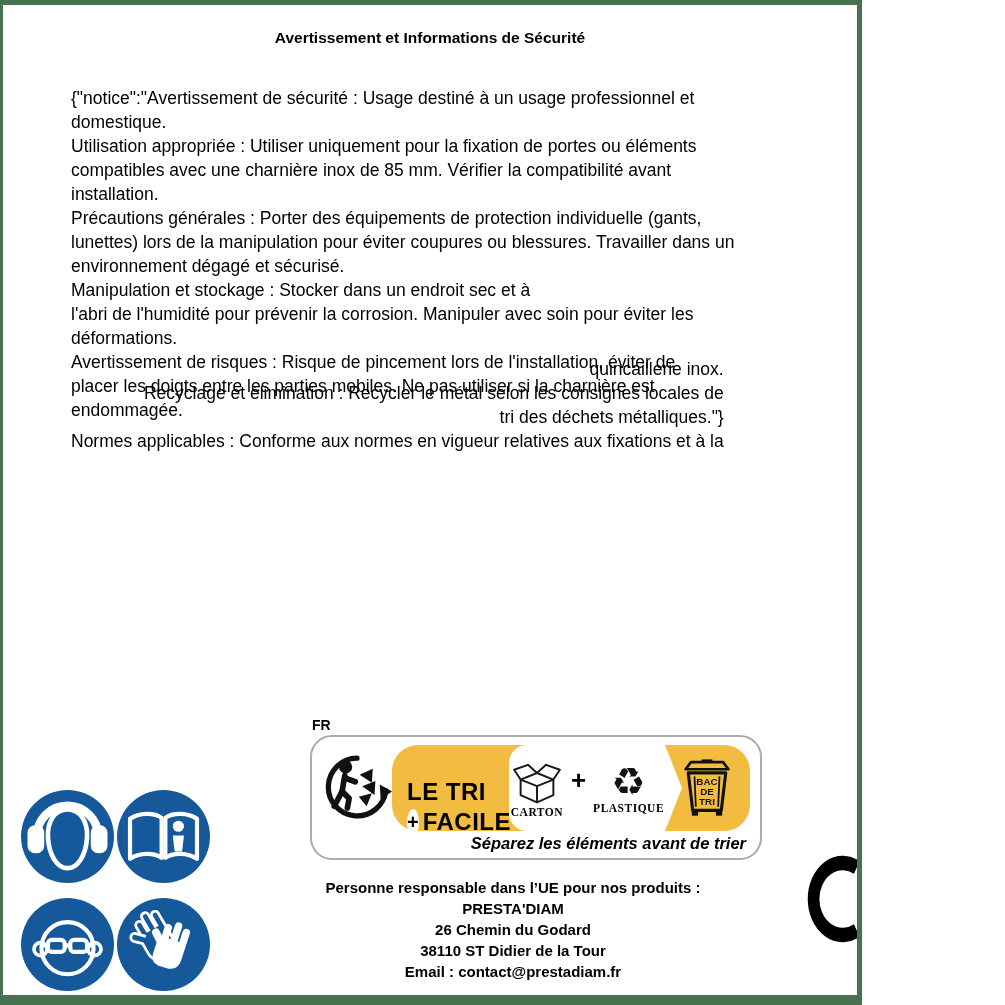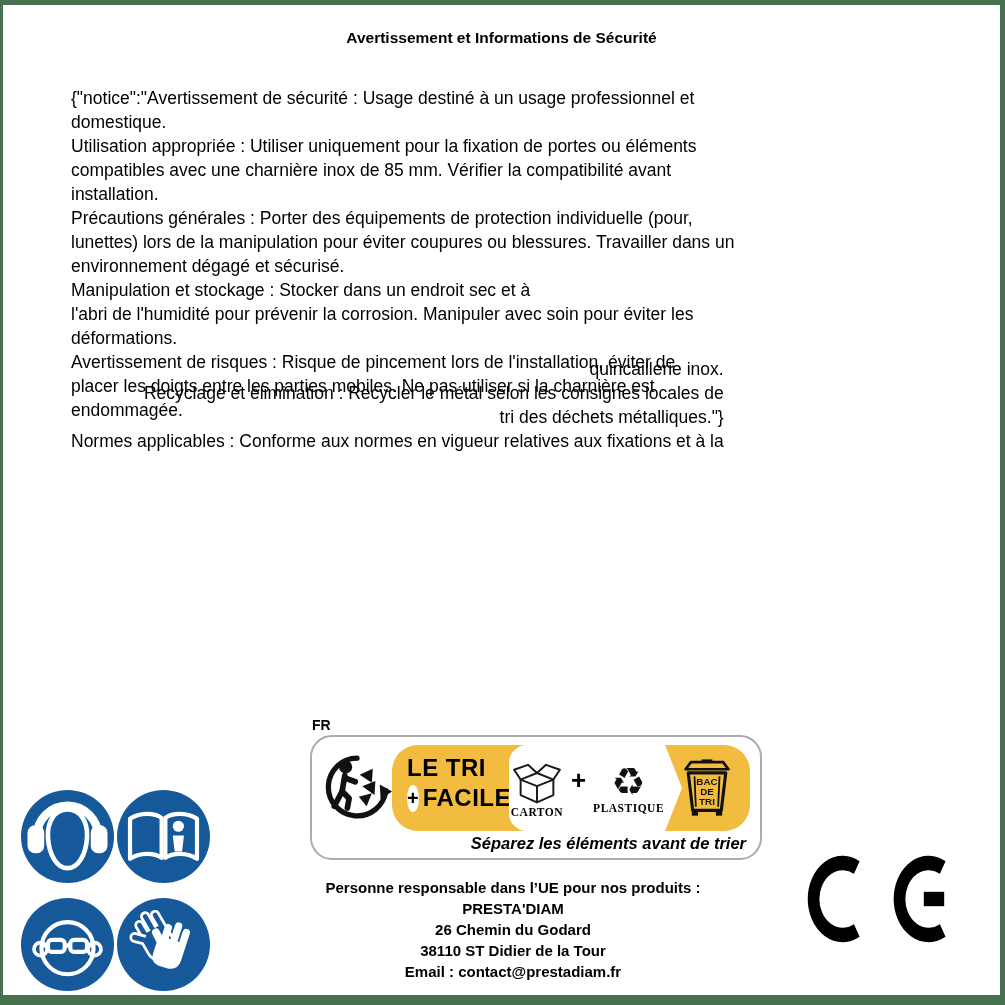--- a/index.html
+++ b/index.html
@@ -1,17 +1,17 @@
 <!DOCTYPE html>
 <html style="--border_green: #47714f; --mandatory_blue: #15599b; --tri_yellow: #f2bc40;"><head>
 <meta charset="utf-8">
 <style>
   html,body{margin:0;padding:0;background:#fff;}
   .page{
-    position:relative;width:1005px;height:1005px;box-sizing:border-box;
+    position:relative;width:862px;height:1005px;box-sizing:border-box;
     border-style:solid;border-color:var(--border_green,#47714f);
     border-width:5px 5px 10px 3px;background:#fff;overflow:hidden;
     font-family:"Liberation Sans",sans-serif;color:#000;
   }
   .doc-title{position:absolute;left:0;top:24px;width:100%;text-align:center;
     font-size:15.5px;font-weight:bold;}
   .notice-main,.notice-overlay{position:absolute;left:68px;font-size:17.5px;
     line-height:24px;white-space:nowrap;}
   .notice-main{top:81px;}
   .notice-overlay{top:352px;text-align:right;}
@@ -20,21 +20,21 @@
   .picto{width:93px;height:93px;border-radius:50%;background:var(--mandatory_blue,#15599b);}
   .picto svg{width:100%;height:100%;display:block;}
   
   .tri-wrap{position:absolute;left:267px;top:712px;width:452px;padding-left:40px;}
   .fr-code{font-size:14px;font-weight:bold;margin:0 0 2px 2px;}
   .tri-box{position:relative;height:121px;border:2px solid #ababab;border-radius:22px;background:#fff;}
   .triman{position:absolute;left:10px;top:13px;}
   .band{position:absolute;left:80px;top:8px;width:358px;height:86px;
     background:var(--tri_yellow,#f2bc40);border-radius:26px;display:flex;align-items:stretch;overflow:hidden;}
   .lettering{width:117px;padding:11px 0 0 15px;box-sizing:border-box;}
-  .ltri{font-size:24px;font-weight:bold;letter-spacing:.5px;line-height:24px;}
+  .ltri{font-size:24px;font-weight:bold;letter-spacing:.5px;line-height:24px;margin-top:24px;}
   .facile-row{display:flex;align-items:center;gap:4px;margin-top:4px;}
   .plus-circle{width:27px;height:27px;border-radius:50%;background:#fff;display:flex;
     align-items:center;justify-content:center;font-weight:bold;font-size:20px;line-height:20px;}
   .facile{font-size:24px;font-weight:bold;letter-spacing:.5px;}
   .panel{background:#fff;border-radius:18px 0 0 18px;display:flex;align-items:center;
     justify-content:center;gap:7px;width:156px;}
   .tip{width:17px;background:#fff;clip-path:polygon(0 0,100% 50%,0 100%);}
   .bin-wrap{flex:1;display:flex;align-items:center;}
   .mat{display:flex;flex-direction:column;align-items:center;}
   .mat-label{font-size:11.5px;font-weight:bold;letter-spacing:.5px;margin-top:1px;font-family:Liberation Serif, serif;}
@@ -53,21 +53,21 @@
 <div class="page">
 
   <div class="doc-title">Avertissement et Informations de Sécurité</div>
 
   <div class="notice-main">
     <div>{"notice":"Avertissement de sécurité : Usage destiné à un usage professionnel et</div>
     <div>domestique.</div>
     <div>Utilisation appropriée : Utiliser uniquement pour la fixation de portes ou éléments</div>
     <div>compatibles avec une charnière inox de 85 mm. Vérifier la compatibilité avant</div>
     <div>installation.</div>
-    <div>Précautions générales : Porter des équipements de protection individuelle (pour,</div>
+    <div>Précautions générales : Porter des équipements de protection individuelle (gants,</div>
     <div>lunettes) lors de la manipulation pour éviter coupures ou blessures. Travailler dans un</div>
     <div>environnement dégagé et sécurisé.</div>
     <div>Manipulation et stockage : Stocker dans un endroit sec et à</div>
     <div>l'abri de l'humidité pour prévenir la corrosion. Manipuler avec soin pour éviter les</div>
     <div>déformations.</div>
     <div>Avertissement de risques : Risque de pincement lors de l'installation, éviter de</div>
     <div>placer les doigts entre les parties mobiles. Ne pas utiliser si la charnière est</div>
     <div>endommagée.</div>
   </div>
 

